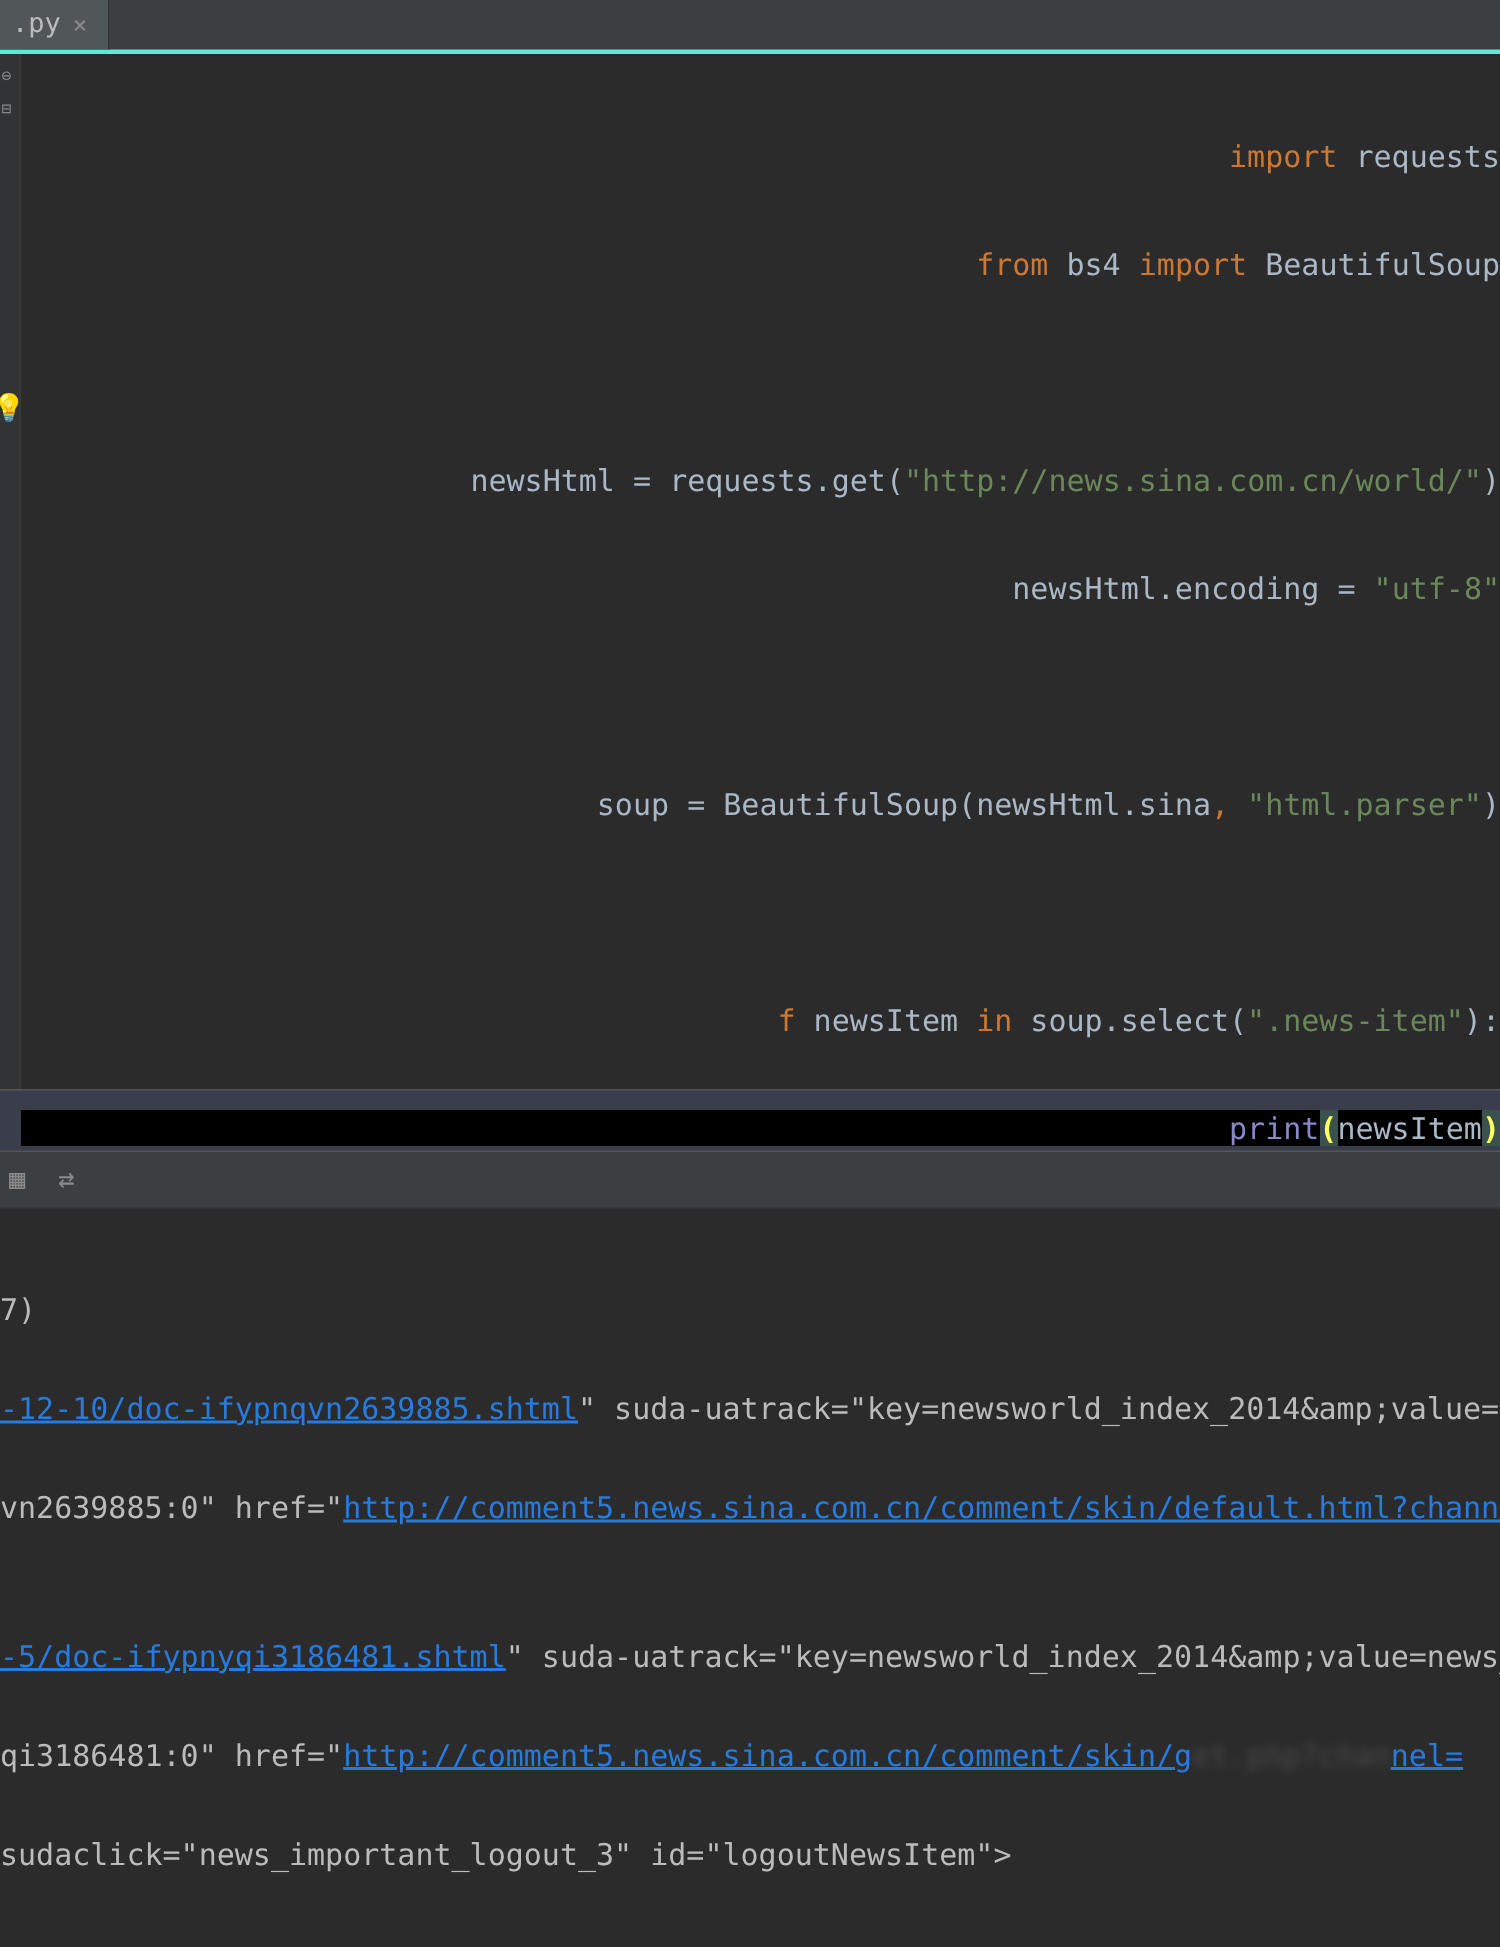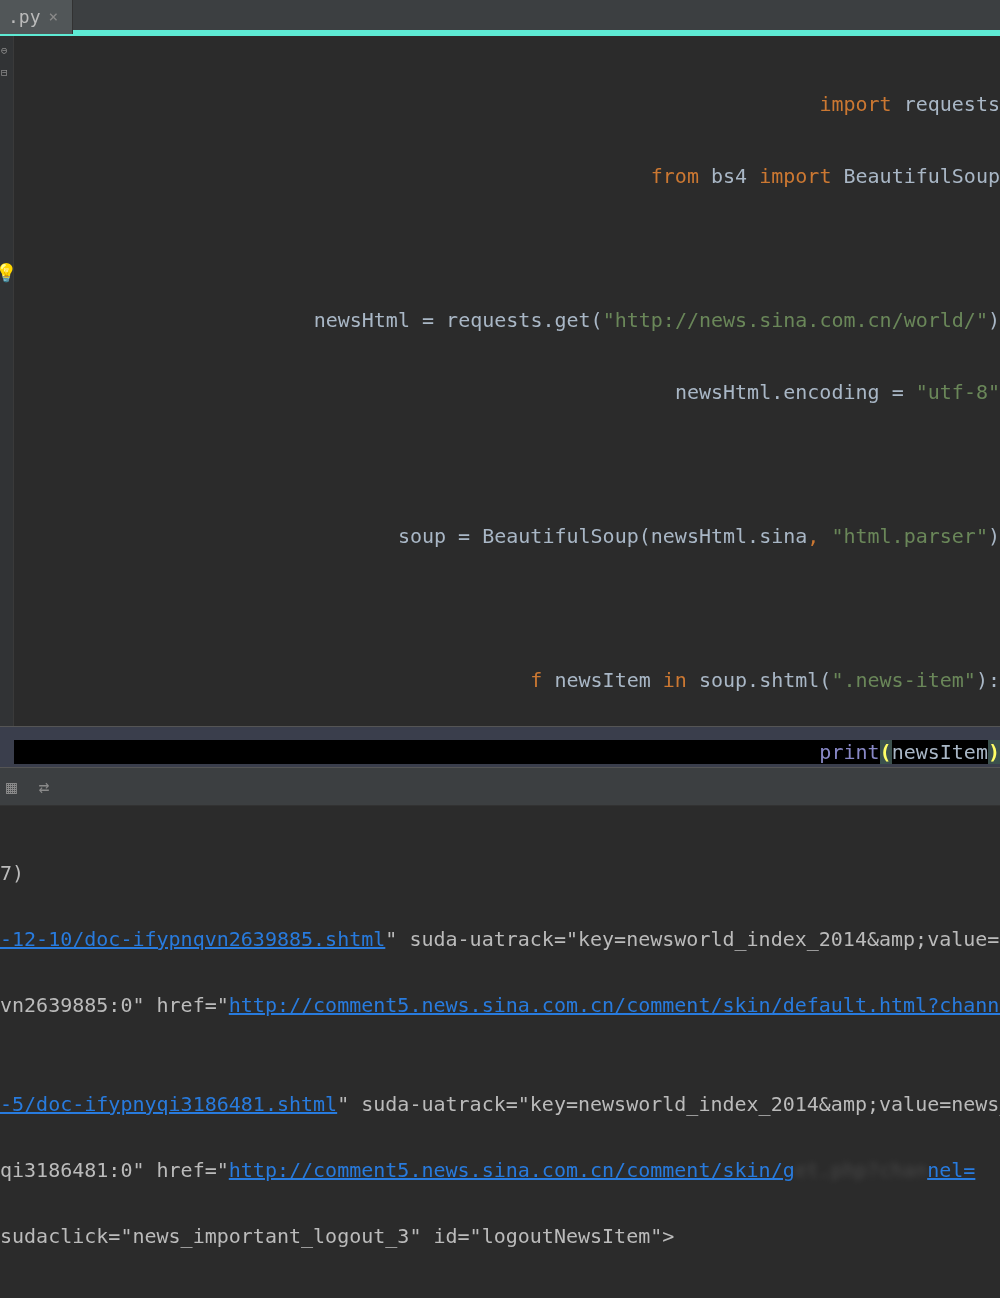--- a/index.html
+++ b/index.html
@@ -10,22 +10,22 @@
       width: 1000px;
       height: 1298px;
       overflow: hidden;
       font-size: 20px;
       line-height: 1.2;
     }
     .tab-bar {
       background: #3c3f41;
       height: 36px;
       display: flex;
-      align-items: flex-start;
-      border-bottom: 6px solid #5eead4;
+      align-items: flex-end;
+      border-bottom: 3px solid #5eead4;
     }
     .tab {
       background: #515658;
       color: #bbb;
       padding: 6px 14px 6px 8px;
       display: flex;
       align-items: center;
       gap: 8px;
       font-size: 18px;
       border-right: 1px solid #323232;
@@ -137,21 +137,21 @@
   </div>
   <div class="editor">
     <div class="line"><span class="kw">import</span><span class="ident"> requests</span></div>
     <div class="line"><span class="kw">from</span><span class="ident"> bs4 </span><span class="kw">import</span><span class="ident"> BeautifulSoup</span></div>
     <div class="line"></div>
     <div class="line"><span class="ident">newsHtml </span><span class="ident">=</span><span class="ident"> requests</span><span class="ident">.get</span><span class="paren">(</span><span class="str">"http://news.sina.com.cn/world/"</span><span class="paren">)</span></div>
     <div class="line"><span class="ident">newsHtml.encoding </span><span class="ident">=</span><span class="str"> "utf-8"</span></div>
     <div class="line"></div>
     <div class="line"><span class="ident">soup </span><span class="ident">=</span><span class="ident"> BeautifulSoup</span><span class="paren">(</span><span class="ident">newsHtml.sina</span><span class="kw">, </span><span class="str">"html.parser"</span><span class="paren">)</span></div>
     <div class="line"></div>
-    <div class="line"><span class="kw">f</span><span></span><span class="ident"> newsItem </span><span class="kw">in</span><span class="ident"> soup.shtml</span><span class="paren">(</span><span class="str">".news-item"</span><span class="paren">)</span><span class="ident">:</span></div>
+    <div class="line"><span class="kw">f</span><span></span><span class="ident"> newsItem </span><span class="kw">in</span><span class="ident"> soup.select</span><span class="paren">(</span><span class="str">".news-item"</span><span class="paren">)</span><span class="ident">:</span></div>
     <div class="line hl"><span>    </span><span class="builtin">print</span><span class="paren-hl">(</span><span class="ident">newsItem</span><span class="paren-hl">)</span></div>
   </div>
 </div>
 
 <div class="separator"></div>
 
 <div class="console-tools">
   <span class="tool-icon">▦</span>
   <span class="tool-icon">⇄</span>
 </div>

